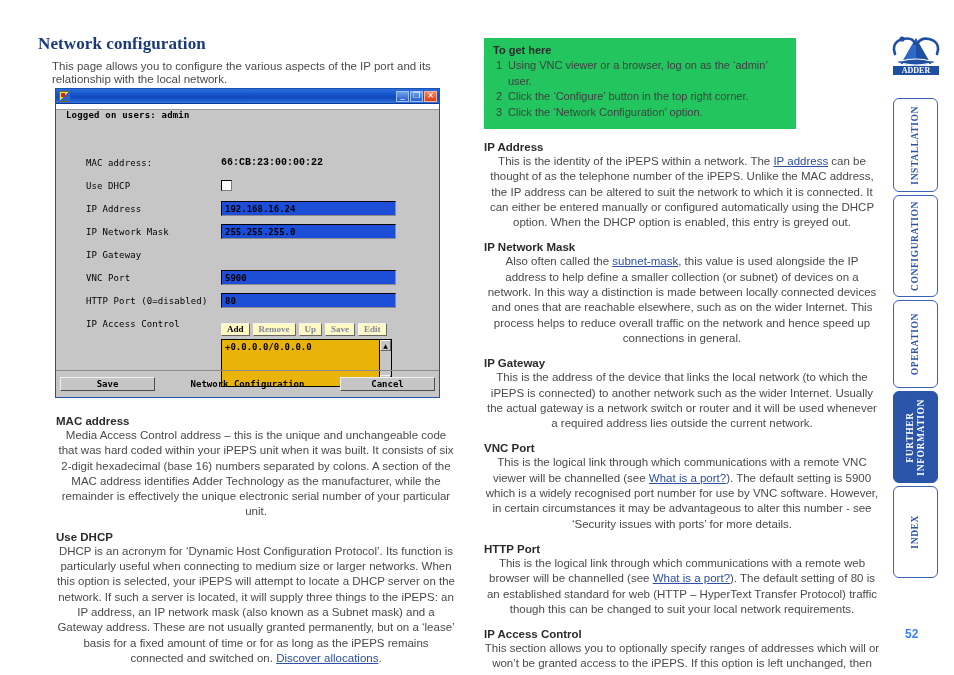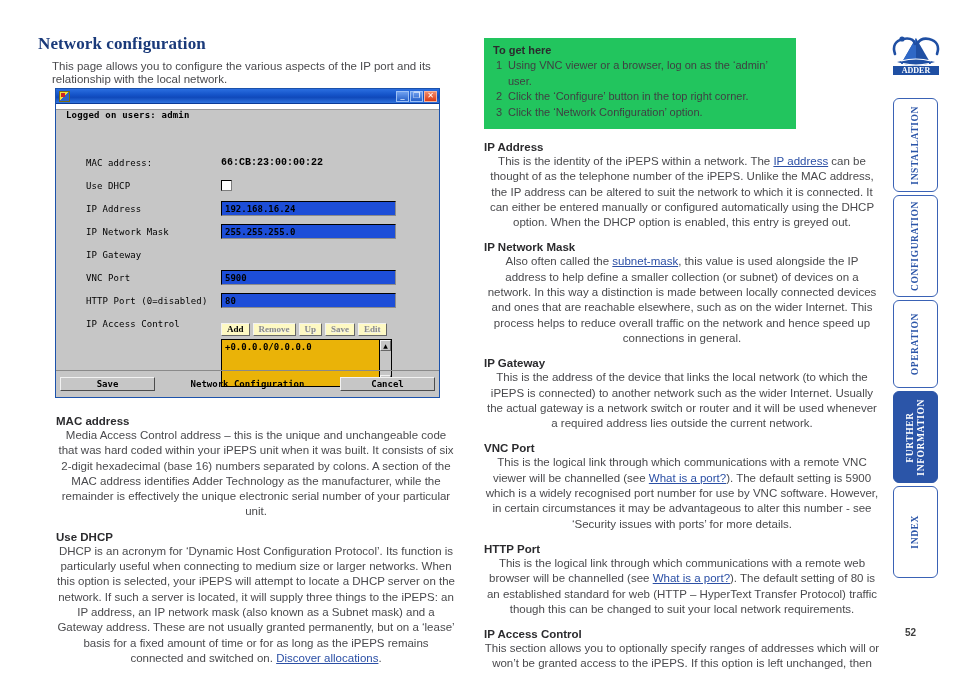--- a/index.html
+++ b/index.html
@@ -188,21 +188,21 @@
     font-size:9.5px; font-weight:bold;
     letter-spacing:.6px;
     color:#2b55a8;
     text-align:center;
     line-height:11px;
   }
   .tab.active { background:#2b55a8; border-color:#2b55a8; }
   .tab.active span { color:#fff; }
   #page-num {
     position:absolute; left:905px; top:627px;
-    font-size:10px; font-weight:bold; color:#404040;
+    font-size:12px; font-weight:bold; color:#3b82f6;
   }
 </style>
 </head>
 <body>
 
 <div id="left-col">
   <h1 class="page-title">Network configuration</h1>
   <div class="intro">This page allows you to configure the various aspects of the IP port and its relationship with the local network.</div>
 </div>
 

